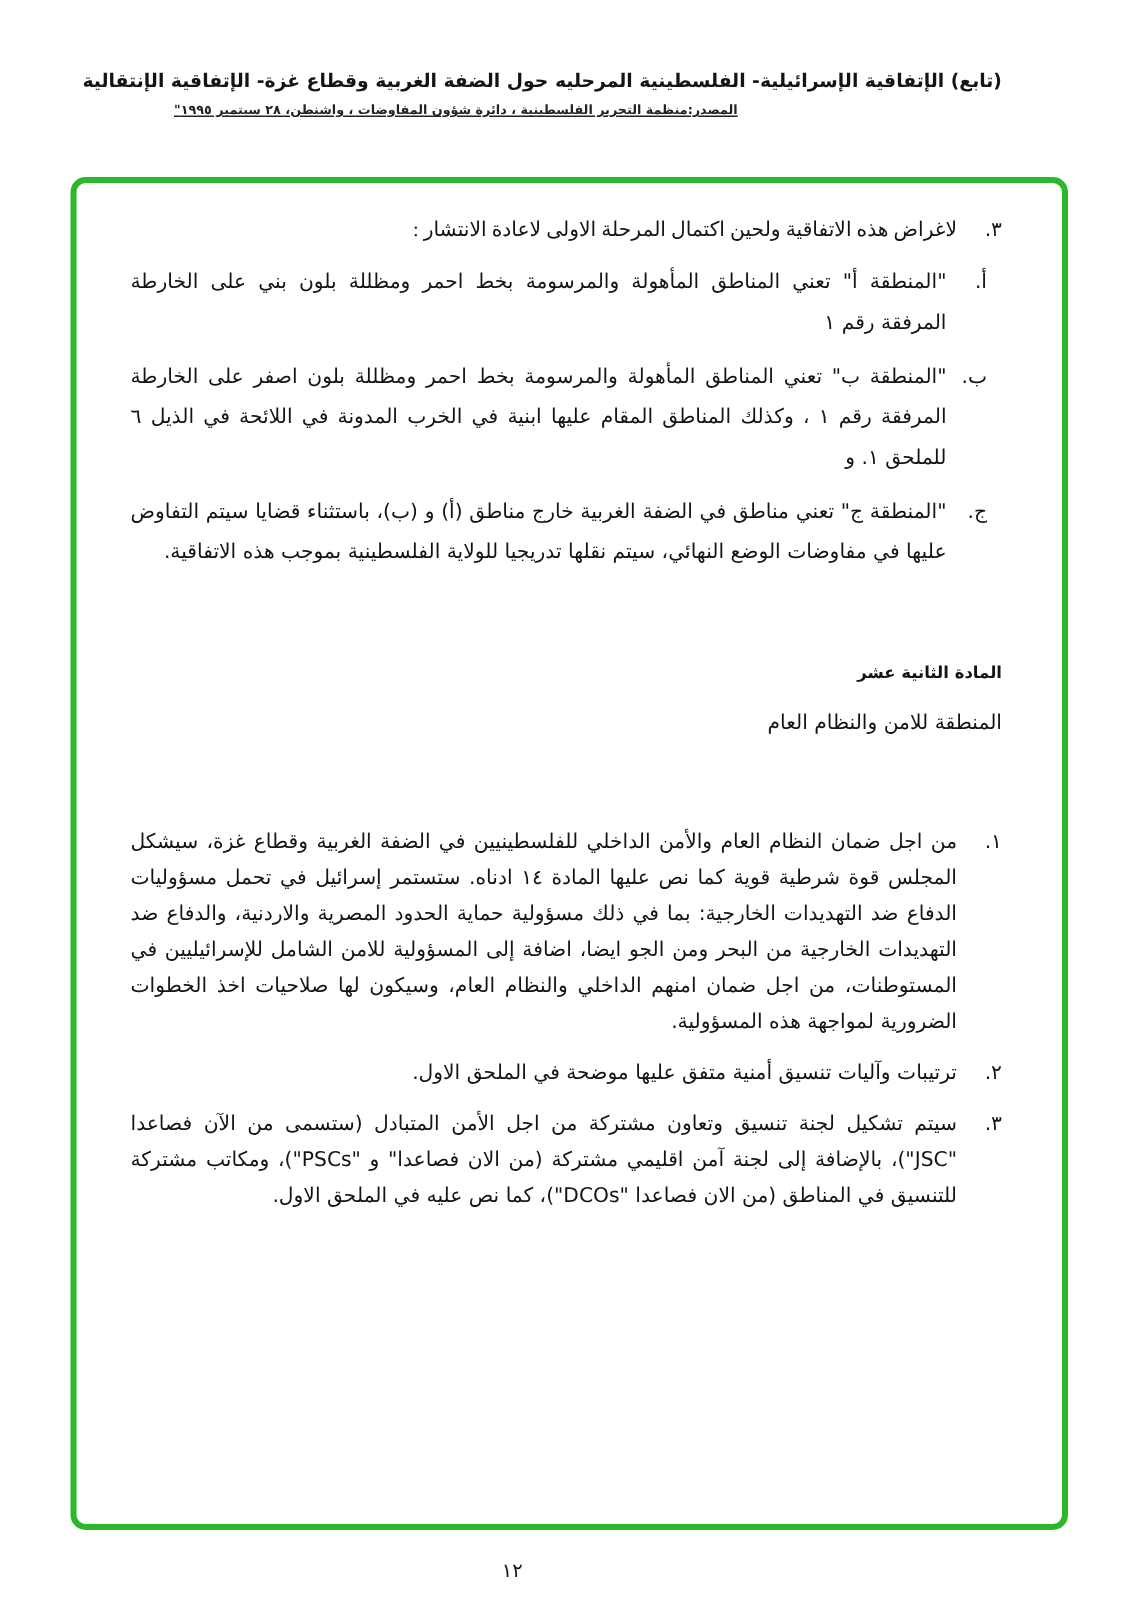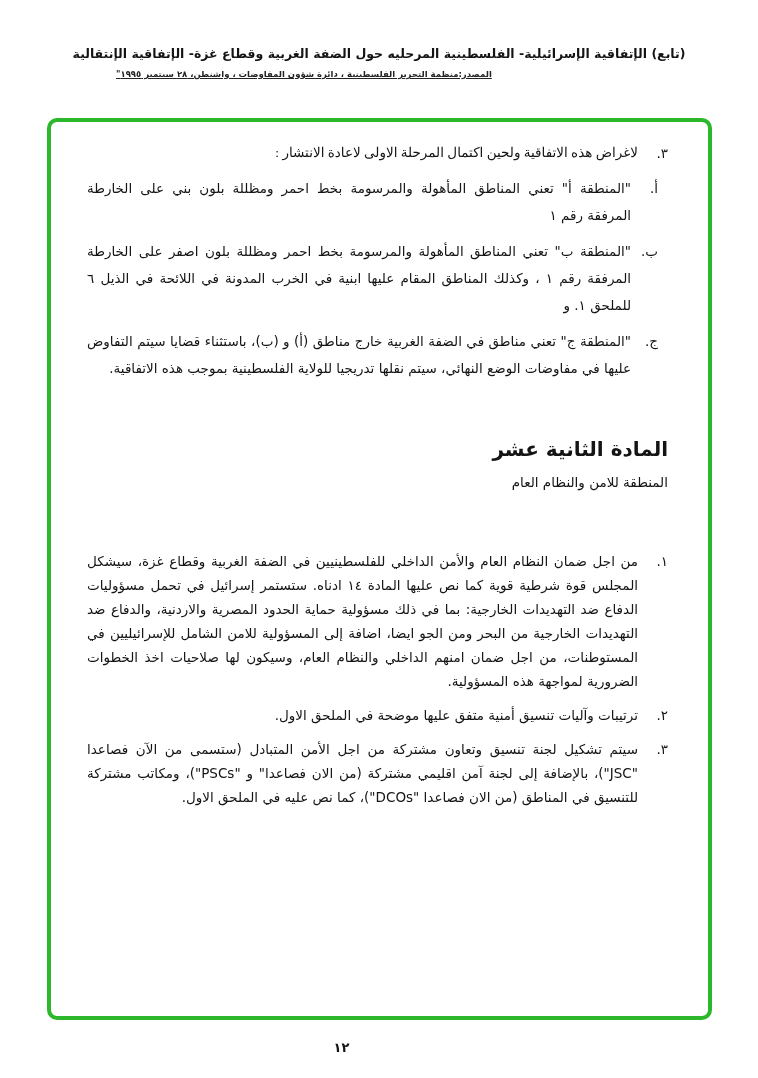--- a/index.html
+++ b/index.html
@@ -8,21 +8,21 @@
       height: 1078px;
       background: #ffffff;
       font-family: "DejaVu Sans", sans-serif;
       color: #141414;
       position: relative;
       overflow: hidden;
     }
     .header { padding-top: 46px; }
     .header-title {
       direction: rtl;
-      text-align: center;
+      text-align: left;
       font-weight: bold;
       font-size: 12.5px;
       letter-spacing: 0.2px;
       padding: 0 55px;
     }
     .header-source {
       direction: rtl;
       text-align: left;
       padding-left: 116px;
       margin-top: 8px;
@@ -58,42 +58,42 @@
       text-align: justify;
     }
     .intro-row .txt { text-align: right; font-family: Liberation Serif, serif; }
     .sub-items { margin-top: 9px; margin-right: 10px; }
     .sub-item + .sub-item { margin-top: 9px; }
     .sub-item .num { flex: 0 0 27px; width: 27px; line-height: 27px; }
     .sub-item .txt { line-height: 27px; }
     .article-heading {
       margin-top: 54px;
       font-weight: bold;
-      font-size: 20px;
+      font-size: 11px;
       text-align: right;
       line-height: 26px;
     }
     .article-subtitle {
       margin-top: 7px;
       font-size: 13.5px;
       text-align: right;
       line-height: 26px;
     }
     .paragraphs { margin-top: 54px; }
     .paragraph + .paragraph { margin-top: 10px; }
     .paragraph .num { line-height: 24px; }
     .paragraph .txt { line-height: 24px; }
     .page-number {
       position: absolute;
       top: 1040px;
       left: 0;
       width: 683px;
       text-align: center;
       font-size: 13px;
-      font-weight: bold;
+      font-weight: normal;
       direction: rtl;
     }
   </style>
 </head>
 <body>
 
 <div class="header">
   <div class="header-title">(تابع) الإتفاقية الإسرائيلية- الفلسطينية المرحليه حول الضفة الغربية وقطاع غزة- الإتفاقية الإنتقالية</div>
   <div class="header-source">المصدر:منظمة التحرير الفلسطينية ، دائرة شؤون المفاوضات ، واشنطن، ٢٨ سبتمبر ١٩٩٥"</div>
 </div>

